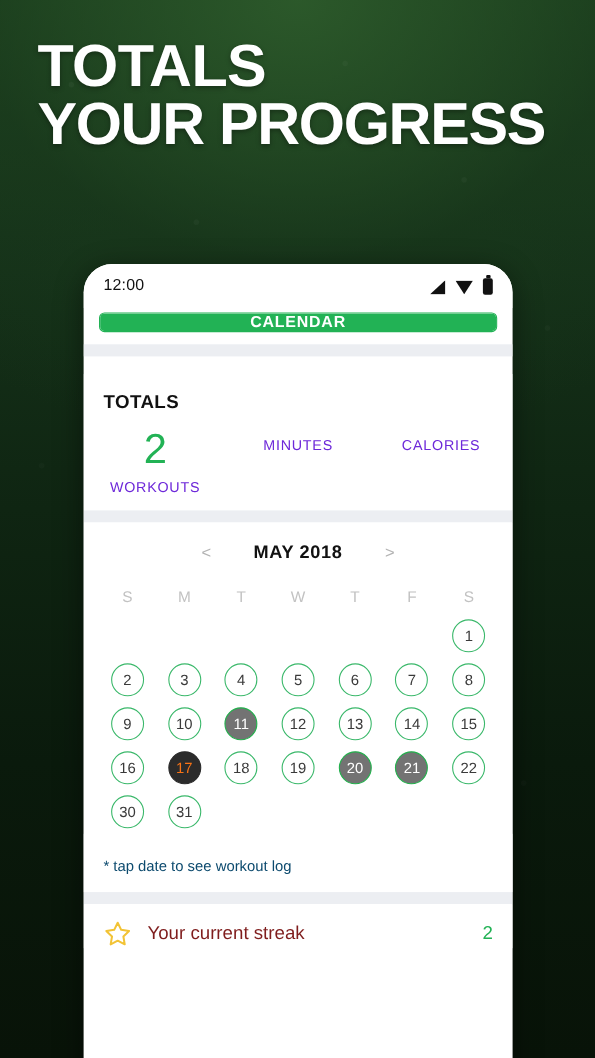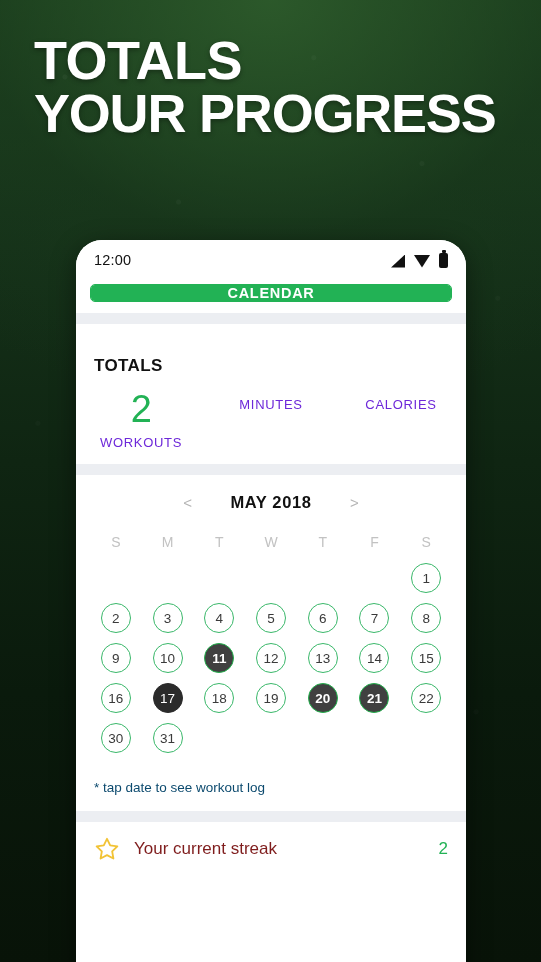--- a/index.html
+++ b/index.html
@@ -121,22 +121,22 @@
 
   .week { display:flex; padding:0 14px; height:40px; align-items:center; }
   .cell { flex:1; display:flex; justify-content:center; align-items:center; }
   .day {
     width:30px; height:30px; border-radius:50%;
     display:flex; align-items:center; justify-content:center;
     font-size:13.5px; color:#3a3a3a;
     border:1.4px solid #3ab86a;
     background:#ffffff;
   }
-  .day.filled { background:#404040; border-color:#22b14c; color:#ffffff;font-weight:bold; }
-  .day.today  { background:#2b2b2b; border-color:#2b2b2b; color:#ffffff; }
+  .day.filled { background:#737373; border-color:#22b14c; color:#ffffff; }
+  .day.today  { background:#2b2b2b; border-color:#2b2b2b; color:#f97316; }
   .day.empty  { border:none; background:transparent; }
 
   .cal-note {
     font-size:13.5px; color:#0c4a6e;
     padding:22px 0 16px 18px; background:#fff;
   }
 
   
   .streak {
     display:flex; align-items:center;

